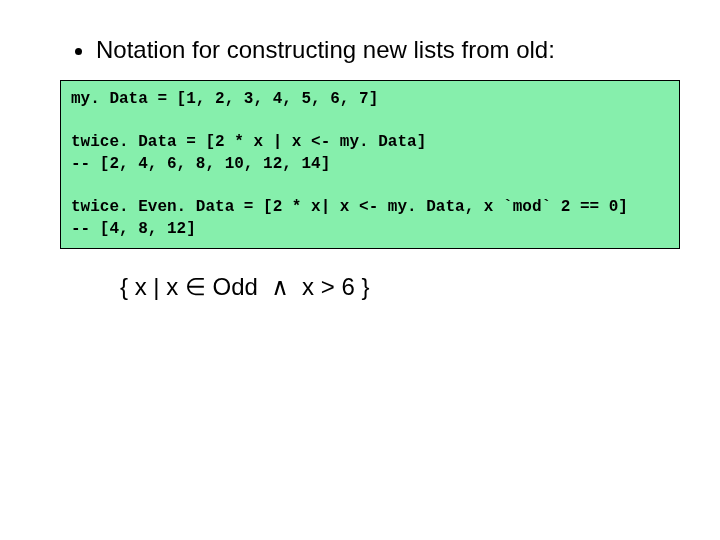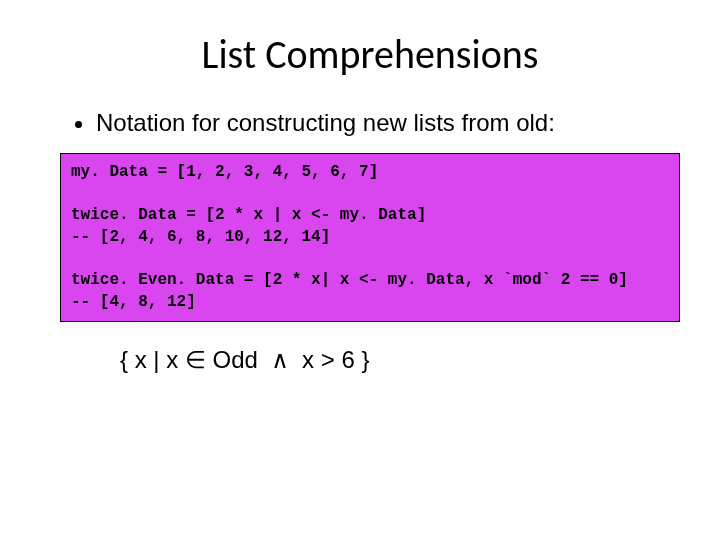--- a/index.html
+++ b/index.html
@@ -28,21 +28,21 @@
     list-style: disc;
     padding-left: 20px;
     margin: 16px;
   }
   ul.top > li {
     font-size: 24px;
     margin-bottom: 10px;
     font-family: Arial, sans-serif;
   }
   .codebox {
-    background: #d946ef;
+    background: #86efac;
     border: 1px solid #000;
     margin: 12px 0 24px 0;
     padding: 8px 10px;
     font-family: "Courier New", monospace;
     font-size: 16px;
     font-weight: bold;
     line-height: 1.35;
     white-space: pre-wrap;
   }
   .setnotation {
@@ -50,21 +50,20 @@
     font-size: 24px;
     margin-left: 60px;
     margin-top: 2px;
   }
 </style>
 </head>
 <body>
 
 <div class="slide">
 
-  <h1 class="title">List Comprehensions</h1>
 
   <ul class="top">
     <li>Notation for constructing new lists from old:</li>
   </ul>
 
   <div class="codebox"><span>my. Data = [1, 2, 3, 4, 5, 6, 7]</span>
 
 <span>twice. Data = [2 * x | x &lt;- my. Data]</span>
 <span>-- [2, 4, 6, 8, 10, 12, 14]</span>
 

